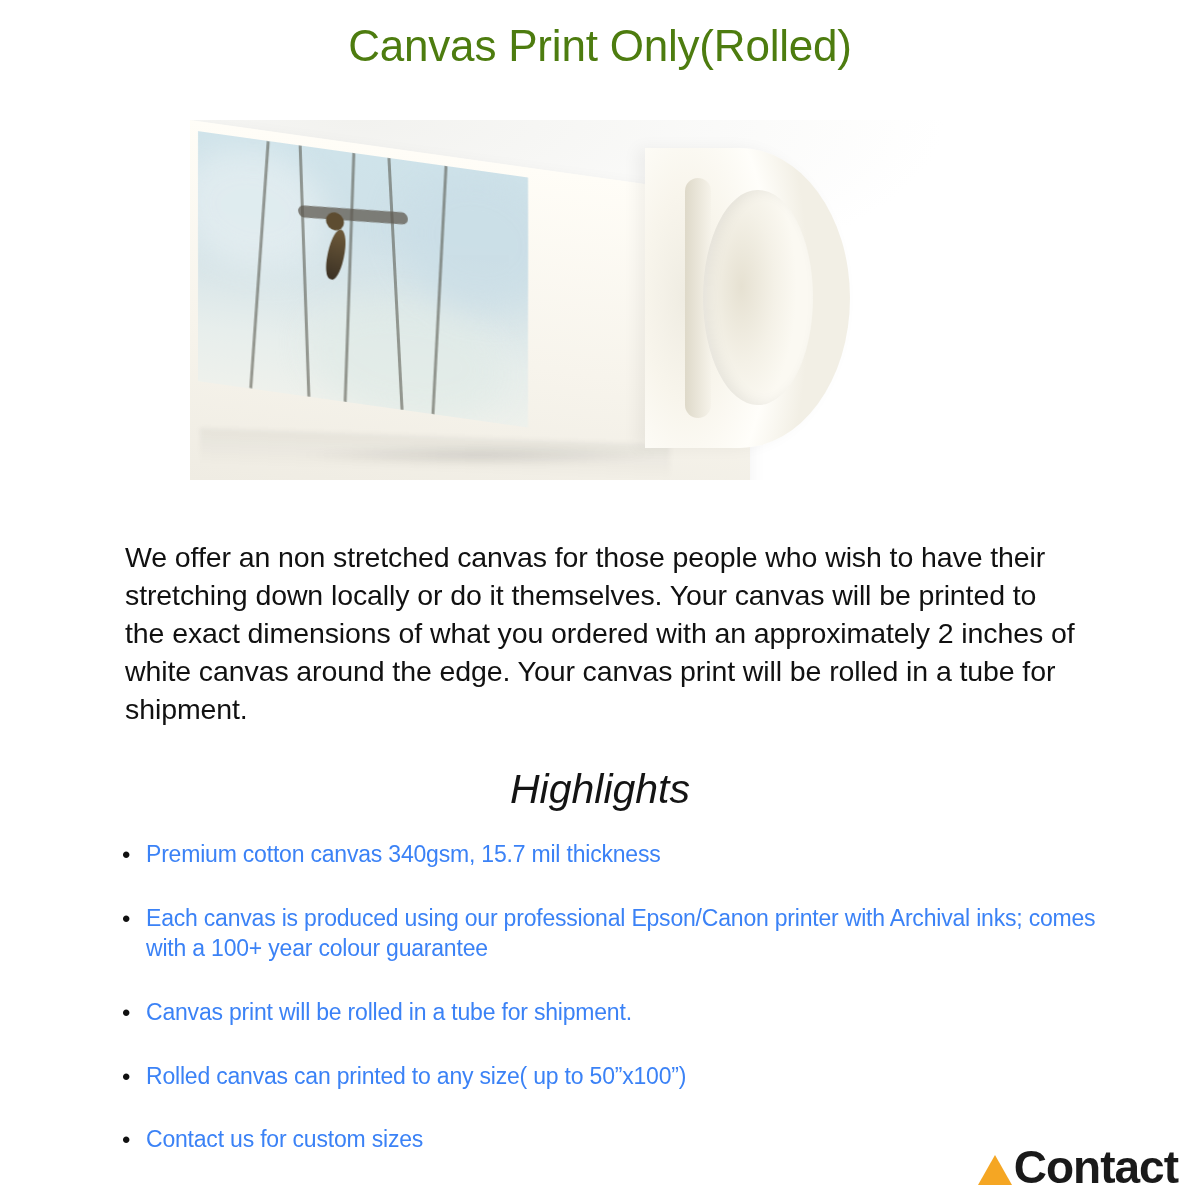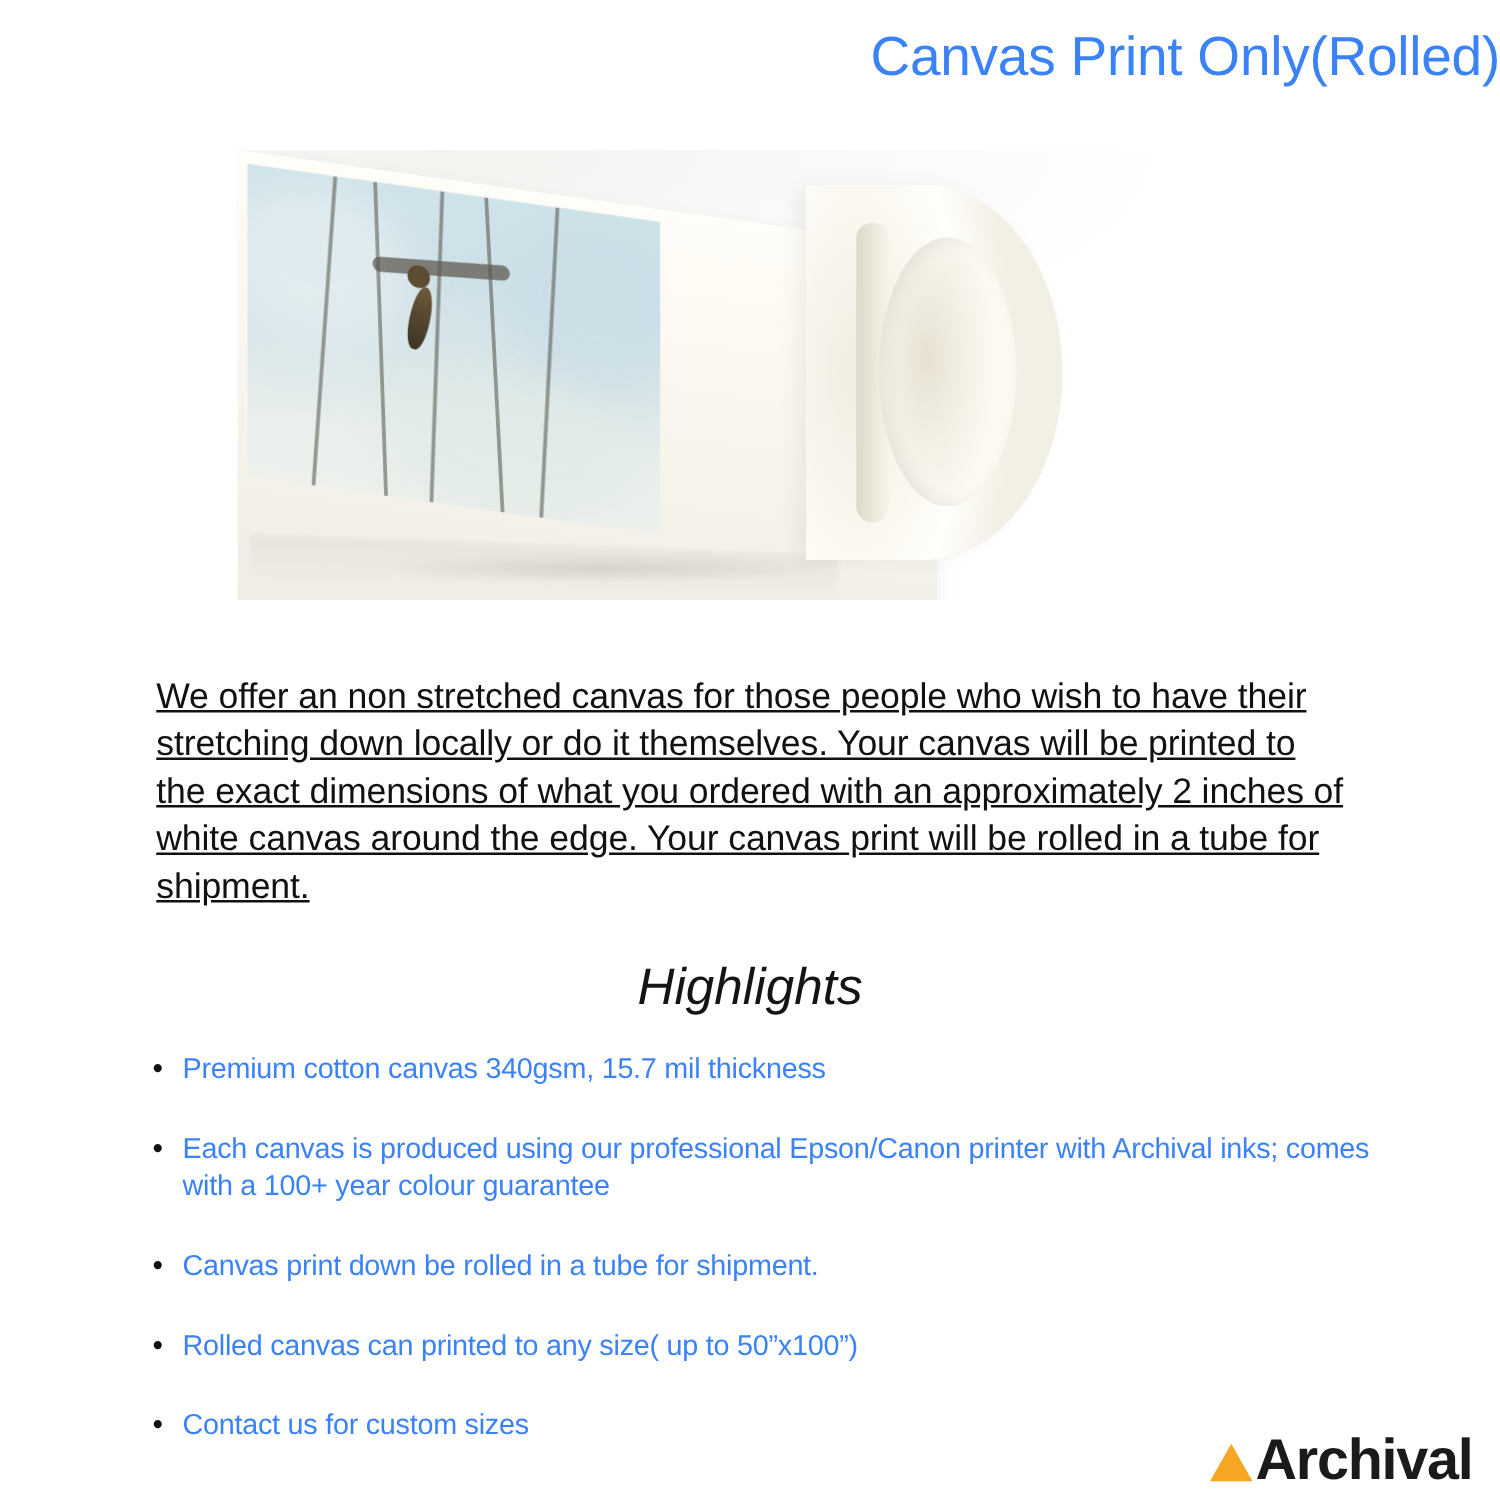--- a/index.html
+++ b/index.html
@@ -15,27 +15,27 @@
     overflow: hidden;
     position: relative;
   }
   .page {
     width: 1200px;
     height: 1200px;
     position: relative;
     box-sizing: border-box;
   }
   .title {
-    text-align: right;
+    text-align: center;
     font-size: 44px;
     font-weight: 400;
     letter-spacing: -0.2px;
     margin: 22px 0 0 0;
     line-height: 1.1;
-    color: #3b82f6;
+    color: #4d7c0f;
   }
 
   
   .photo-wrap {
     position: absolute;
     left: 190px;
     top: 98px;
     width: 820px;
     height: 360px;
     overflow: hidden;
@@ -184,21 +184,20 @@
   
   .description {
     position: absolute;
     left: 125px;
     top: 487px;
     width: 952px;
     font-size: 28.5px;
     line-height: 1.34;
     color: #111111;
     letter-spacing: -0.1px;
-    text-decoration: underline;
   }
 
   .highlights-title {
     position: absolute;
     left: 0;
     right: 0;
     top: 710px;
     text-align: center;
     font-size: 41px;
     font-weight: 400;
@@ -294,23 +293,23 @@
     </div>
   </div>
 
   <p class="description">We offer an non stretched canvas for those people who wish to have their stretching down locally or do it themselves. Your canvas will be printed to the exact dimensions of what you ordered with an approximately 2 inches of white canvas around the edge. Your canvas print will be rolled in a tube for shipment.</p>
 
   <h2 class="highlights-title">Highlights</h2>
 
   <ul class="bullets">
     <li>Premium cotton canvas 340gsm, 15.7 mil thickness</li>
     <li>Each canvas is produced using our professional Epson/Canon printer with Archival inks; comes with a 100+ year colour guarantee</li>
-    <li>Canvas print down be rolled in a tube for shipment.</li>
+    <li>Canvas print will be rolled in a tube for shipment.</li>
     <li>Rolled canvas can printed to any size( up to 50”x100”)</li>
     <li>Contact us for custom sizes</li>
   </ul>
 
   <div class="logo">
     <span class="mark"></span>
-    <span>Archival</span>
+    <span>Contact</span>
   </div>
 
 </div>
 
 </body></html>

